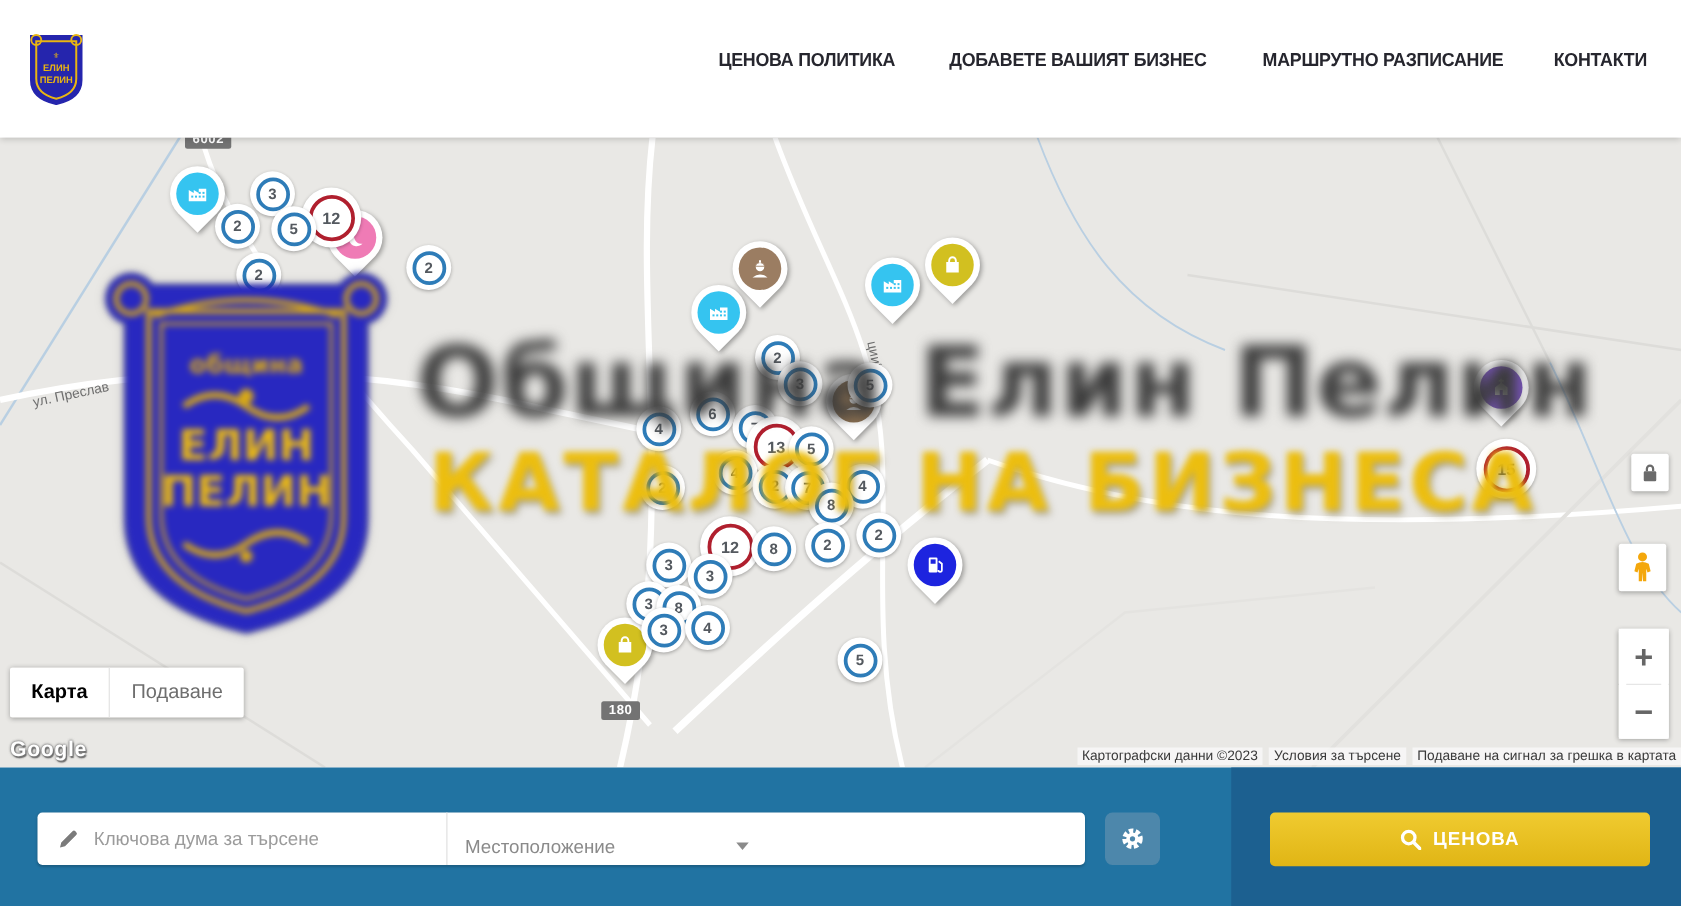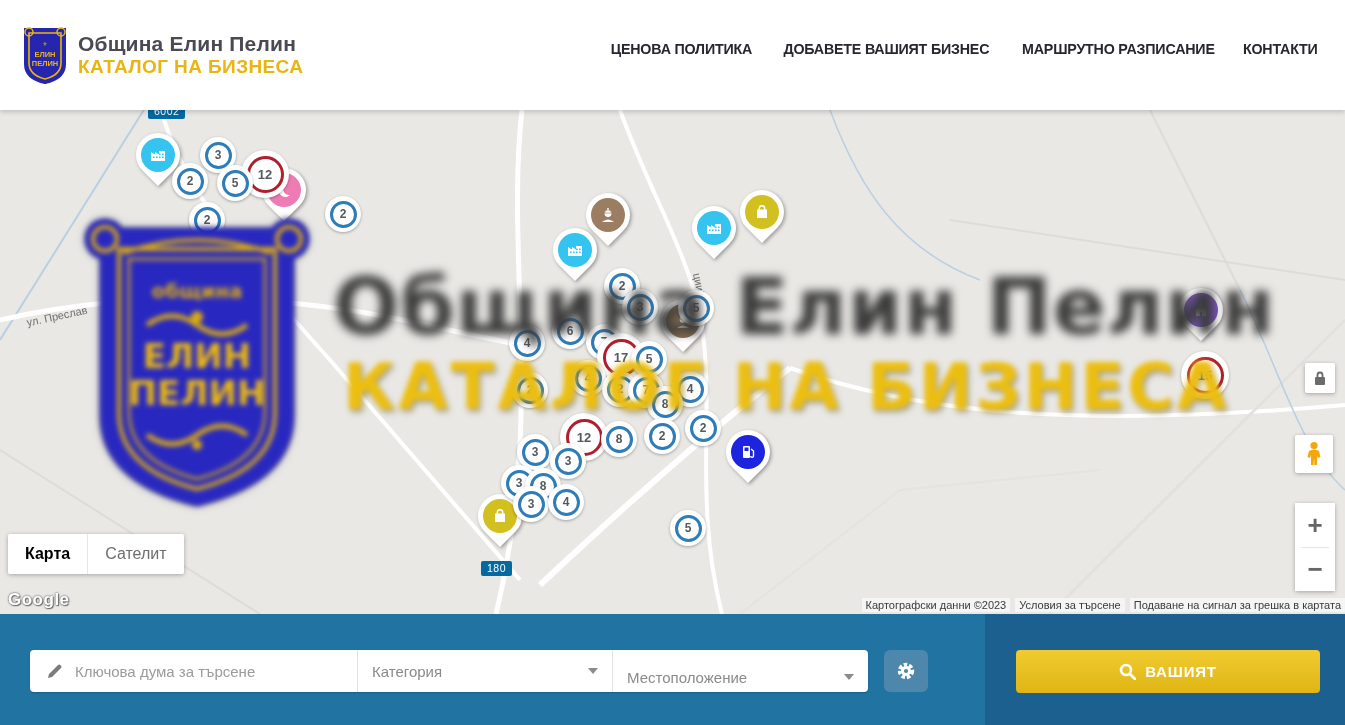--- a/index.html
+++ b/index.html
@@ -6,28 +6,28 @@
   html,body { width:1345px; height:725px; overflow:hidden; font-family:"Liberation Sans", sans-serif; background:#fff; }
 
   
   .header { position:absolute; left:0; top:0; width:1345px; height:110px; background:#fff;
             box-shadow:0 2px 5px rgba(0,0,0,.18); z-index:20; display:flex; align-items:center; }
   .brand { display:flex; align-items:center; margin-left:22px; }
   .brand-logo { width:46px; height:58px; }
   .brand-text { margin-left:10px; line-height:1.15; }
   .brand-title { font-size:21px; font-weight:700; color:#4a4a52; letter-spacing:.2px; }
   .brand-subtitle { font-size:19px; font-weight:700; color:#e9b512; letter-spacing:.4px; }
-  .nav { position:absolute; right:25px; top:0; height:96px; display:flex; align-items:center; gap:22px; }
+  .nav { position:absolute; right:25px; top:0; height:96px; display:flex; align-items:center; gap:34px; }
   .nav a { text-decoration:none; color:#26262e; font-weight:700; font-size:15px; letter-spacing:-.2px;
            transform:scaleX(.95); cursor:pointer; white-space:nowrap; }
 
   
   .map { position:absolute; left:0; top:110px; width:1345px; height:504px; background:#e9e8e5; overflow:hidden; }
   .map svg.roads { position:absolute; left:0; top:0; z-index:0; }
-  .roadshield { position:absolute; background:#0369a1; color:#fff; font-size:10.5px; font-weight:400;
+  .roadshield { position:absolute; background:#737373; color:#fff; font-size:10.5px; font-weight:700;
                 padding:1px 6px 2px; border-radius:2px; z-index:1; letter-spacing:.5px; }
   .street { position:absolute; color:#6e6e6e; font-size:11px; z-index:1; white-space:nowrap; }
 
   #marker-layer { position:absolute; inset:0; z-index:2; }
   .pin { position:absolute; width:44px; height:44px; background:#fff; border-radius:50% 50% 50% 0;
          transform:rotate(-45deg); box-shadow:0 2px 4px rgba(0,0,0,.35); }
   .pin-c { position:absolute; left:5px; top:5px; width:34px; height:34px; border-radius:50%;
            transform:rotate(45deg); display:flex; align-items:center; justify-content:center; }
   .cluster { position:absolute; width:36px; height:36px; background:#fff; border-radius:50%;
              box-shadow:0 1px 3px rgba(0,0,0,.3); display:flex; align-items:center; justify-content:center; }
@@ -101,24 +101,20 @@
   <div class="brand">
     <svg class="brand-logo" viewBox="0 0 46 58">
       <path d="M4 4 h38 v34 q0 14 -19 18 q-19 -4 -19 -18 z" fill="#2525ad" stroke="#2525ad" stroke-width="4"></path>
       <path d="M7 7 h32 v30 q0 12 -16 16 q-16 -4 -16 -16 z" fill="none" stroke="#e9b512" stroke-width="1.6"></path>
       <circle cx="7" cy="6" r="4" fill="none" stroke="#e9b512" stroke-width="1.5"></circle>
       <circle cx="39" cy="6" r="4" fill="none" stroke="#e9b512" stroke-width="1.5"></circle>
       <text x="23" y="20" font-size="6" fill="#e9b512" text-anchor="middle" font-family="Liberation Sans">⚜</text>
       <text x="23" y="31" font-size="7.5" font-weight="bold" fill="#e9b512" text-anchor="middle" font-family="Liberation Sans">ЕЛИН</text>
       <text x="23" y="40" font-size="7.5" font-weight="bold" fill="#e9b512" text-anchor="middle" font-family="Liberation Sans">ПЕЛИН</text>
     </svg>
-    <div class="brand-text">
-      <div class="brand-title">Община Елин Пелин</div>
-      <div class="brand-subtitle">КАТАЛОГ НА БИЗНЕСА</div>
-    </div>
   </div>
   <nav class="nav">
     <a>ЦЕНОВА ПОЛИТИКА</a>
     <a>ДОБАВЕТЕ ВАШИЯТ БИЗНЕС</a>
     <a>МАРШРУТНО РАЗПИСАНИЕ</a>
     <a>КОНТАКТИ</a>
   </nav>
 </div>
 
 <div class="map">
@@ -284,21 +280,21 @@
       <div class="cluster" style="left: 509px; top: 215px;">
         <div class="ring" style="border-color:#2e7cb8">4</div>
       </div>
       <div class="cluster" style="left: 552px; top: 203px;">
         <div class="ring" style="border-color:#2e7cb8">6</div>
       </div>
       <div class="cluster" style="left: 586px; top: 214px;">
         <div class="ring" style="border-color:#2e7cb8">7</div>
       </div>
       <div class="cluster big" style="left: 597px; top: 223px;">
-        <div class="ring" style="border-color:#b01f2e">17</div>
+        <div class="ring" style="border-color:#b01f2e">13</div>
       </div>
       <div class="cluster" style="left: 631px; top: 231px;">
         <div class="ring" style="border-color:#2e7cb8">5</div>
       </div>
       <div class="cluster" style="left: 512px; top: 262px;">
         <div class="ring" style="border-color:#2e7cb8">2</div>
       </div>
       <div class="cluster" style="left: 570px; top: 250px;">
         <div class="ring" style="border-color:#2e7cb8">4</div>
       </div>
@@ -369,21 +365,21 @@
       <text x="114" y="192" font-size="34" font-weight="bold" fill="#e8b816" text-anchor="middle" font-family="DejaVu Sans">ПЕЛИН</text>
       <path d="M64 222 q25 18 50 0 q25 -18 50 0" fill="none" stroke="#d8a916" stroke-width="5"></path>
       <circle cx="114" cy="232" r="5" fill="#d8a916"></circle>
     </svg>
     <div class="wm-line1">Община Елин Пелин</div>
     <div class="wm-line2">КАТАЛОГ НА БИЗНЕСА</div>
   </div>
 
   <div class="maptype">
     <button class="active">Карта</button>
-    <button class="inactive">Сателит</button>
+    <button class="inactive">Подаване</button>
   </div>
 
   <div class="glogo">Google</div>
 
   <div class="attrib">
     <span>Картографски данни ©2023</span>
     <span class="link">Условия за търсене</span>
     <span class="link">Подаване на сигнал за грешка в картата</span>
   </div>
 
@@ -412,37 +408,33 @@
   <div class="dark"></div>
 
   <div class="fields">
     <div class="field f-key">
       <svg width="17" height="17" viewBox="0 0 17 17">
         <path d="M2 15 l1 -4 L12 2 a1.6 1.6 0 0 1 2.3 0 l0.7 0.7 a1.6 1.6 0 0 1 0 2.3 L6 14 z" fill="#7b7b7b"></path>
       </svg>
       <input type="text" placeholder="Ключова дума за търсене" style="">
     </div>
     <div class="field f-sel">
-      <span>Категория</span>
-      <span class="caret"></span>
-    </div>
-    <div class="field f-sel">
       <span>Местоположение</span>
       <span class="caret"></span>
     </div>
   </div>
 
   <button class="gearbtn">
     <svg width="20" height="20" viewBox="0 0 20 20">
       <circle cx="10" cy="10" r="6.2" fill="none" stroke="#ffffff" stroke-width="4" stroke-dasharray="3.4 1.85"></circle>
       <circle cx="10" cy="10" r="5" fill="#ffffff"></circle>
       <circle cx="10" cy="10" r="2.1" fill="#4d87ab"></circle>
     </svg>
   </button>
 
   <button class="searchbtn">
     <svg width="17" height="17" viewBox="0 0 17 17">
       <circle cx="7" cy="7" r="5" fill="none" stroke="#ffffff" stroke-width="2.6"></circle>
       <line x1="11" y1="11" x2="16" y2="16" stroke="#ffffff" stroke-width="2.8" stroke-linecap="round"></line>
     </svg>
-    <span>ВАШИЯТ</span>
+    <span>ЦЕНОВА</span>
   </button>
 </div>
 
 </body></html>

